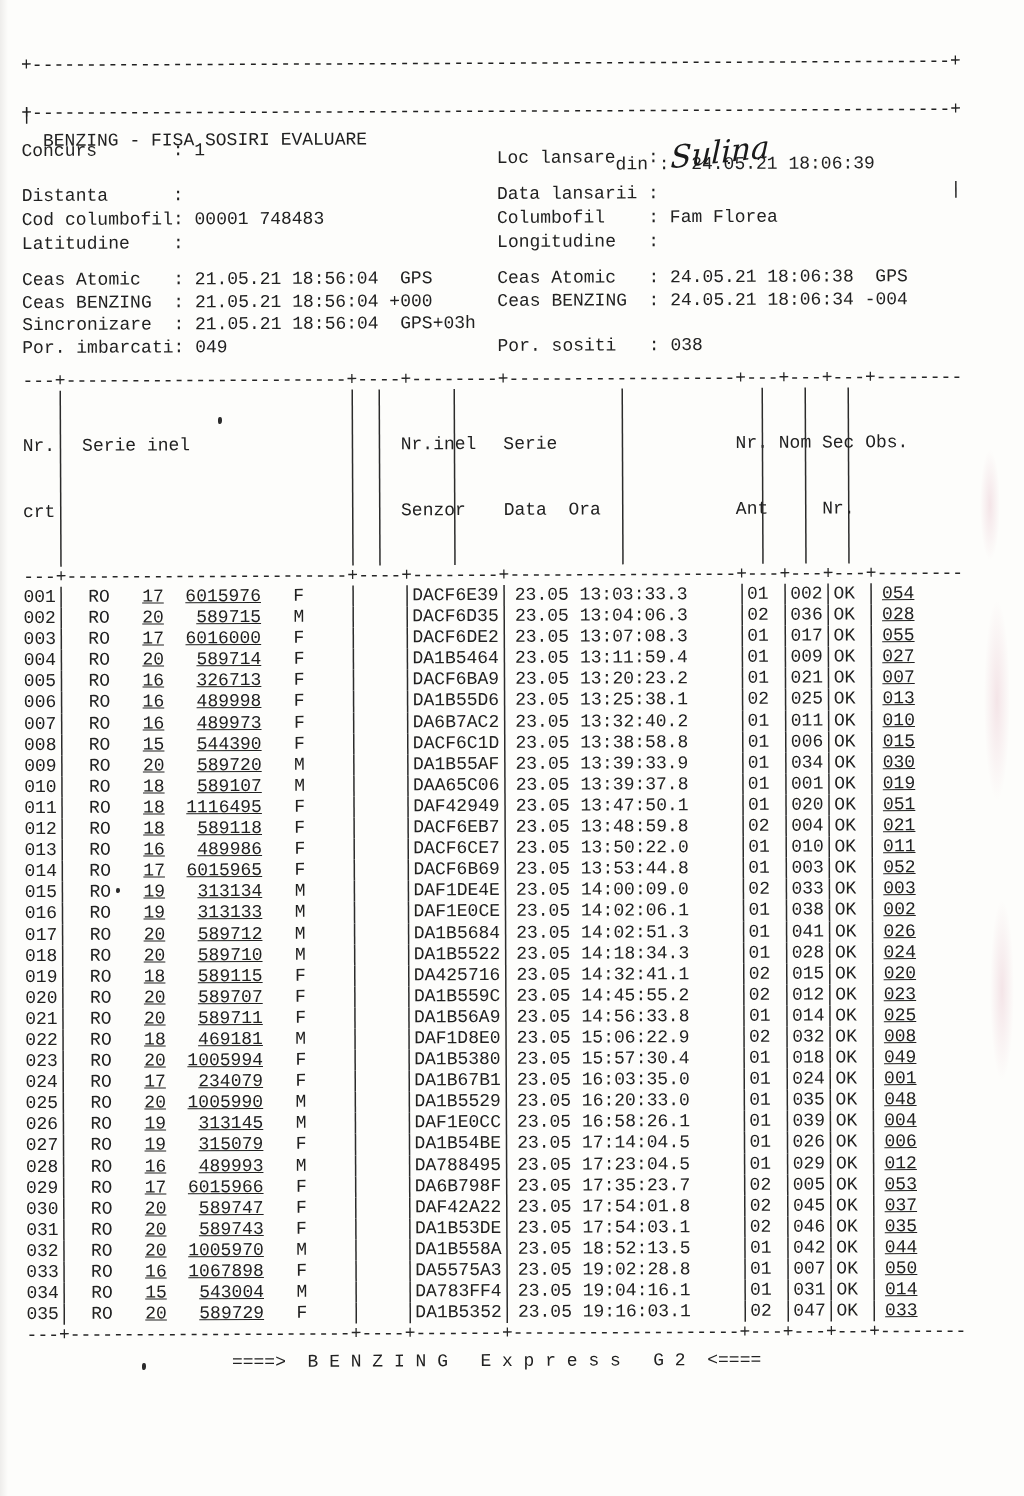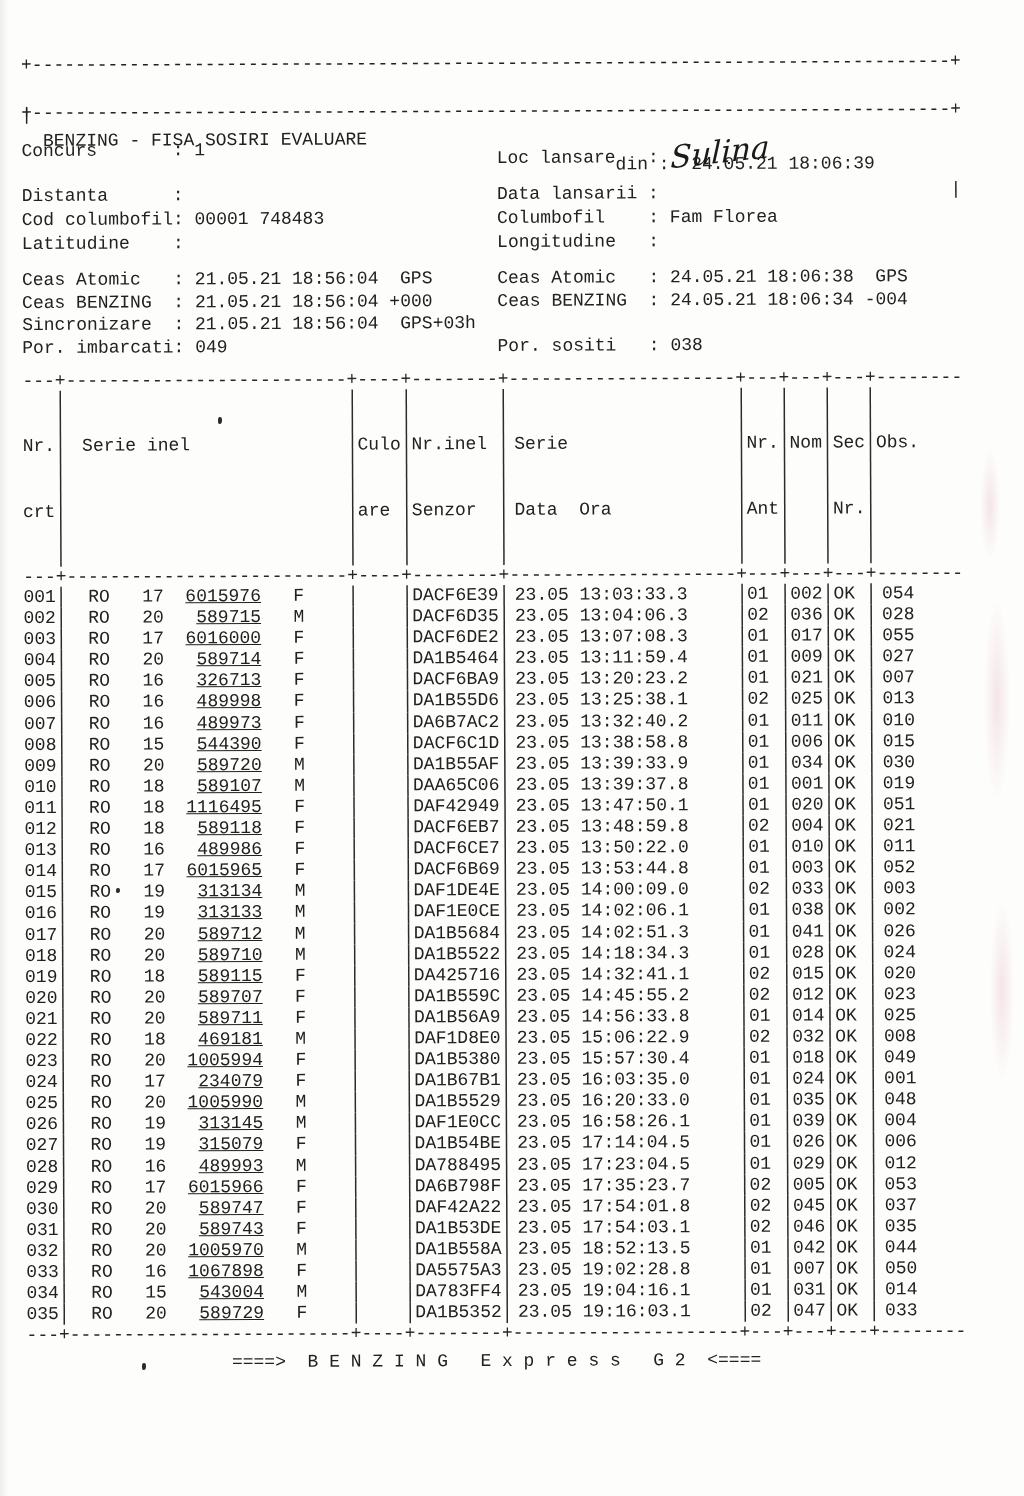--- a/index.html
+++ b/index.html
@@ -51,27 +51,27 @@
     grid-template-columns:3ch 1ch 26ch 1ch 4ch 1ch 8ch 1ch 21ch 1ch 3ch 1ch 3ch 1ch 3ch 1ch 8ch;
   }
   .vline { background:linear-gradient(#2b2b2b,#2b2b2b) 50% 0 / 1.5px 100% no-repeat; }
   .thead-grid .th { line-height:22px; white-space:pre; }
   .th-serie { padding-left:1.5ch; }
   .th-sosire { padding-left:0.5ch; }
   .trow { height:21.1px; line-height:21.1px; }
   .cell { white-space:pre; overflow:visible; }
   .c-serie { padding-left:2ch; }
   .s-country { display:inline-block; width:4ch; }
-  .s-year    { display:inline-block; width:3ch; text-align:right; }
+  .s-year    { display:inline-block; width:3ch; text-align:right;text-decoration:underline; }
   .s-ring    { display:inline-block; width:9ch; text-align:right;text-decoration:underline; }
   .s-sex     { display:inline-block; width:4ch; text-align:right; }
   .c-sosire { padding-left:0.5ch; }
   .sos-time { margin-left:1ch; }
   .c-ant { }
-  .c-obs { padding-left:0.5ch; }
+  .c-obs { padding-left:0.5ch;text-decoration:underline; }
   
   .footer { margin-top:6px; line-height:24px; text-align:center; white-space:pre; }
   
   .dot { position:absolute; background:#2b2b2b; border-radius:50% 50% 60% 40%; }
   .artifact-pink { position:absolute; border-radius:50%;
     background:radial-gradient(closest-side, rgba(233,199,208,0.45), rgba(233,199,208,0)); }
 </style>
 </head>
 <body>
 
@@ -111,24 +111,20 @@
       <span class="th th-nr">
         <div>Nr.</div>
         <div>crt</div>
       </span>
       <span class="vline"></span>
       <span class="th th-serie">
         <div>Serie inel</div>
         <div></div>
       </span>
       <span class="vline"></span>
-      <span class="th">
-        <div>Culo</div>
-        <div>are</div>
-      </span>
       <span class="vline"></span>
       <span class="th">
         <div>Nr.inel</div>
         <div>Senzor</div>
       </span>
       <span class="vline"></span>
       <span class="th th-sosire">
         <div>Serie</div>
         <div>Data  Ora</div>
       </span>

